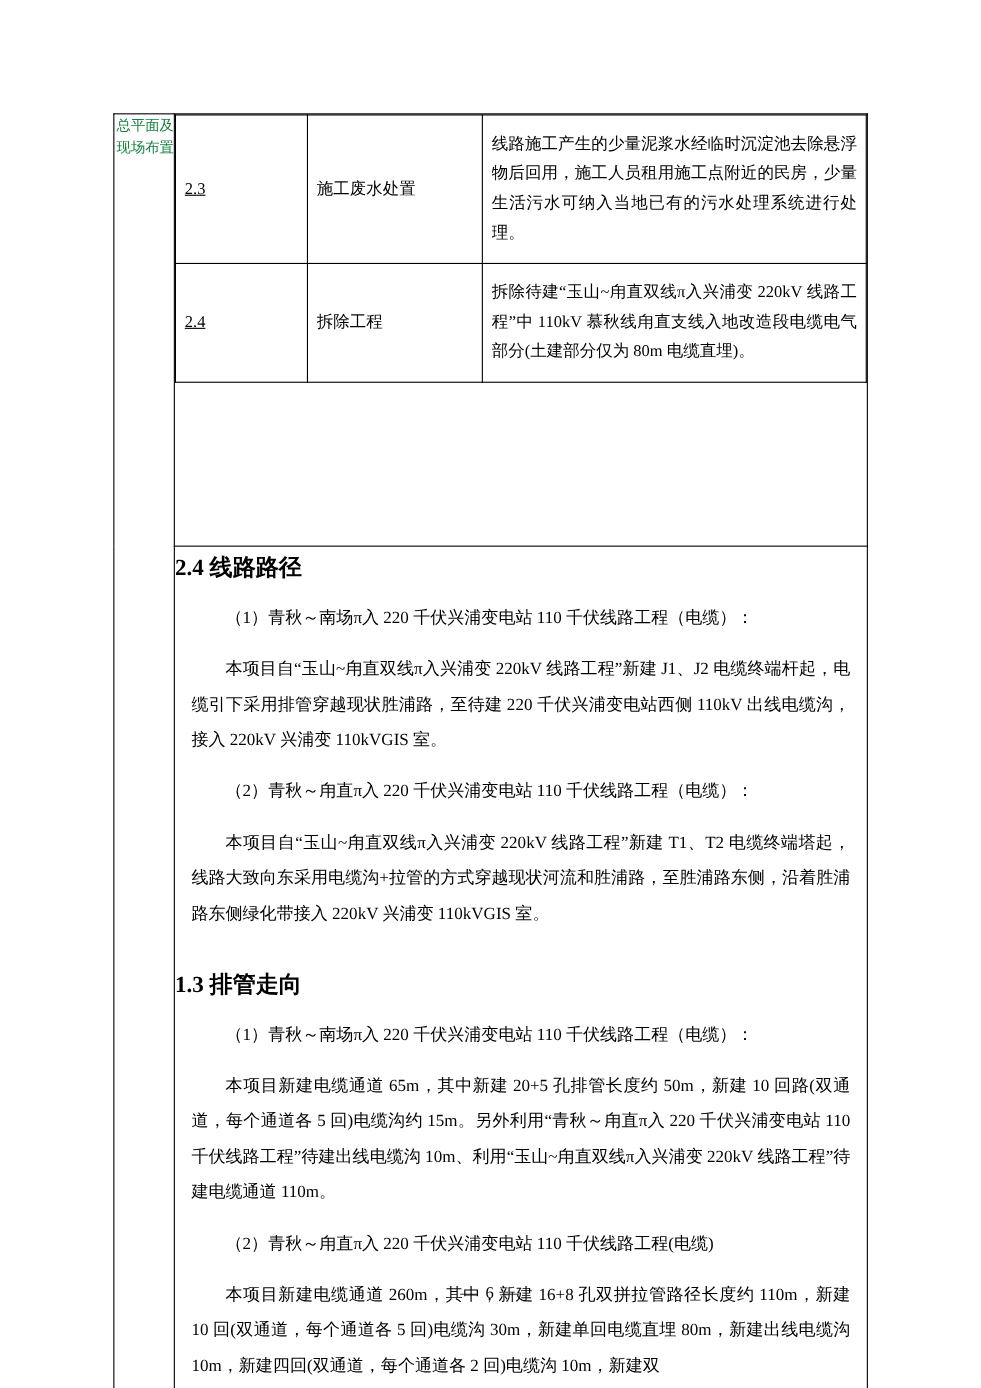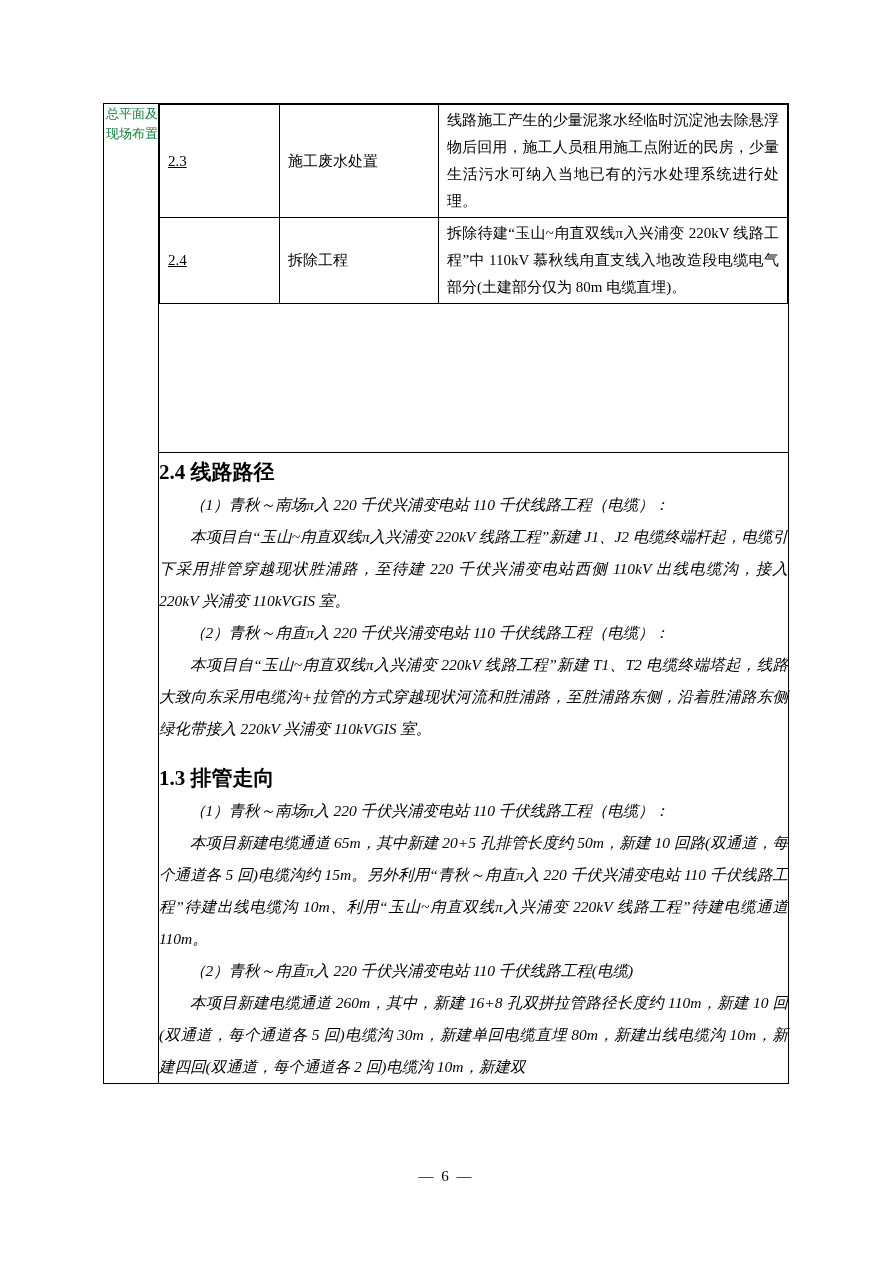--- a/index.html
+++ b/index.html
@@ -47,21 +47,21 @@
     color: #15803d;
   }
   
   .sub-table {
     width: 100%;
     border-collapse: collapse;
     table-layout: fixed;
   }
   .sub-table td {
     border: 1px solid #000000;
-    padding: 2px 8px;
+    padding: 13px 8px;
     font-size: 15px;
     line-height: 27px;
     vertical-align: middle;
   }
   .col-no {
     width: 103px;
     text-decoration: underline;
   }
   .col-name {
     width: 142px;
@@ -82,24 +82,23 @@
     text-justify: inter-ideograph;
   }
   .sec-heading {
     font-weight: bold;
     font-size: 21px;
     line-height: 30px;
     margin: 4px 0 2px 0;
   }
   .para {
     text-indent: 2em;
-    margin: 0;
+    margin: 15px;
     font-size: 15.5px;
     line-height: 32px;
-    font-style: italic;
   }
   .spacer {
     height: 14px;
   }
   
   .footer {
     position: absolute;
     left: 0;
     top: 1168px;
     width: 892px;

